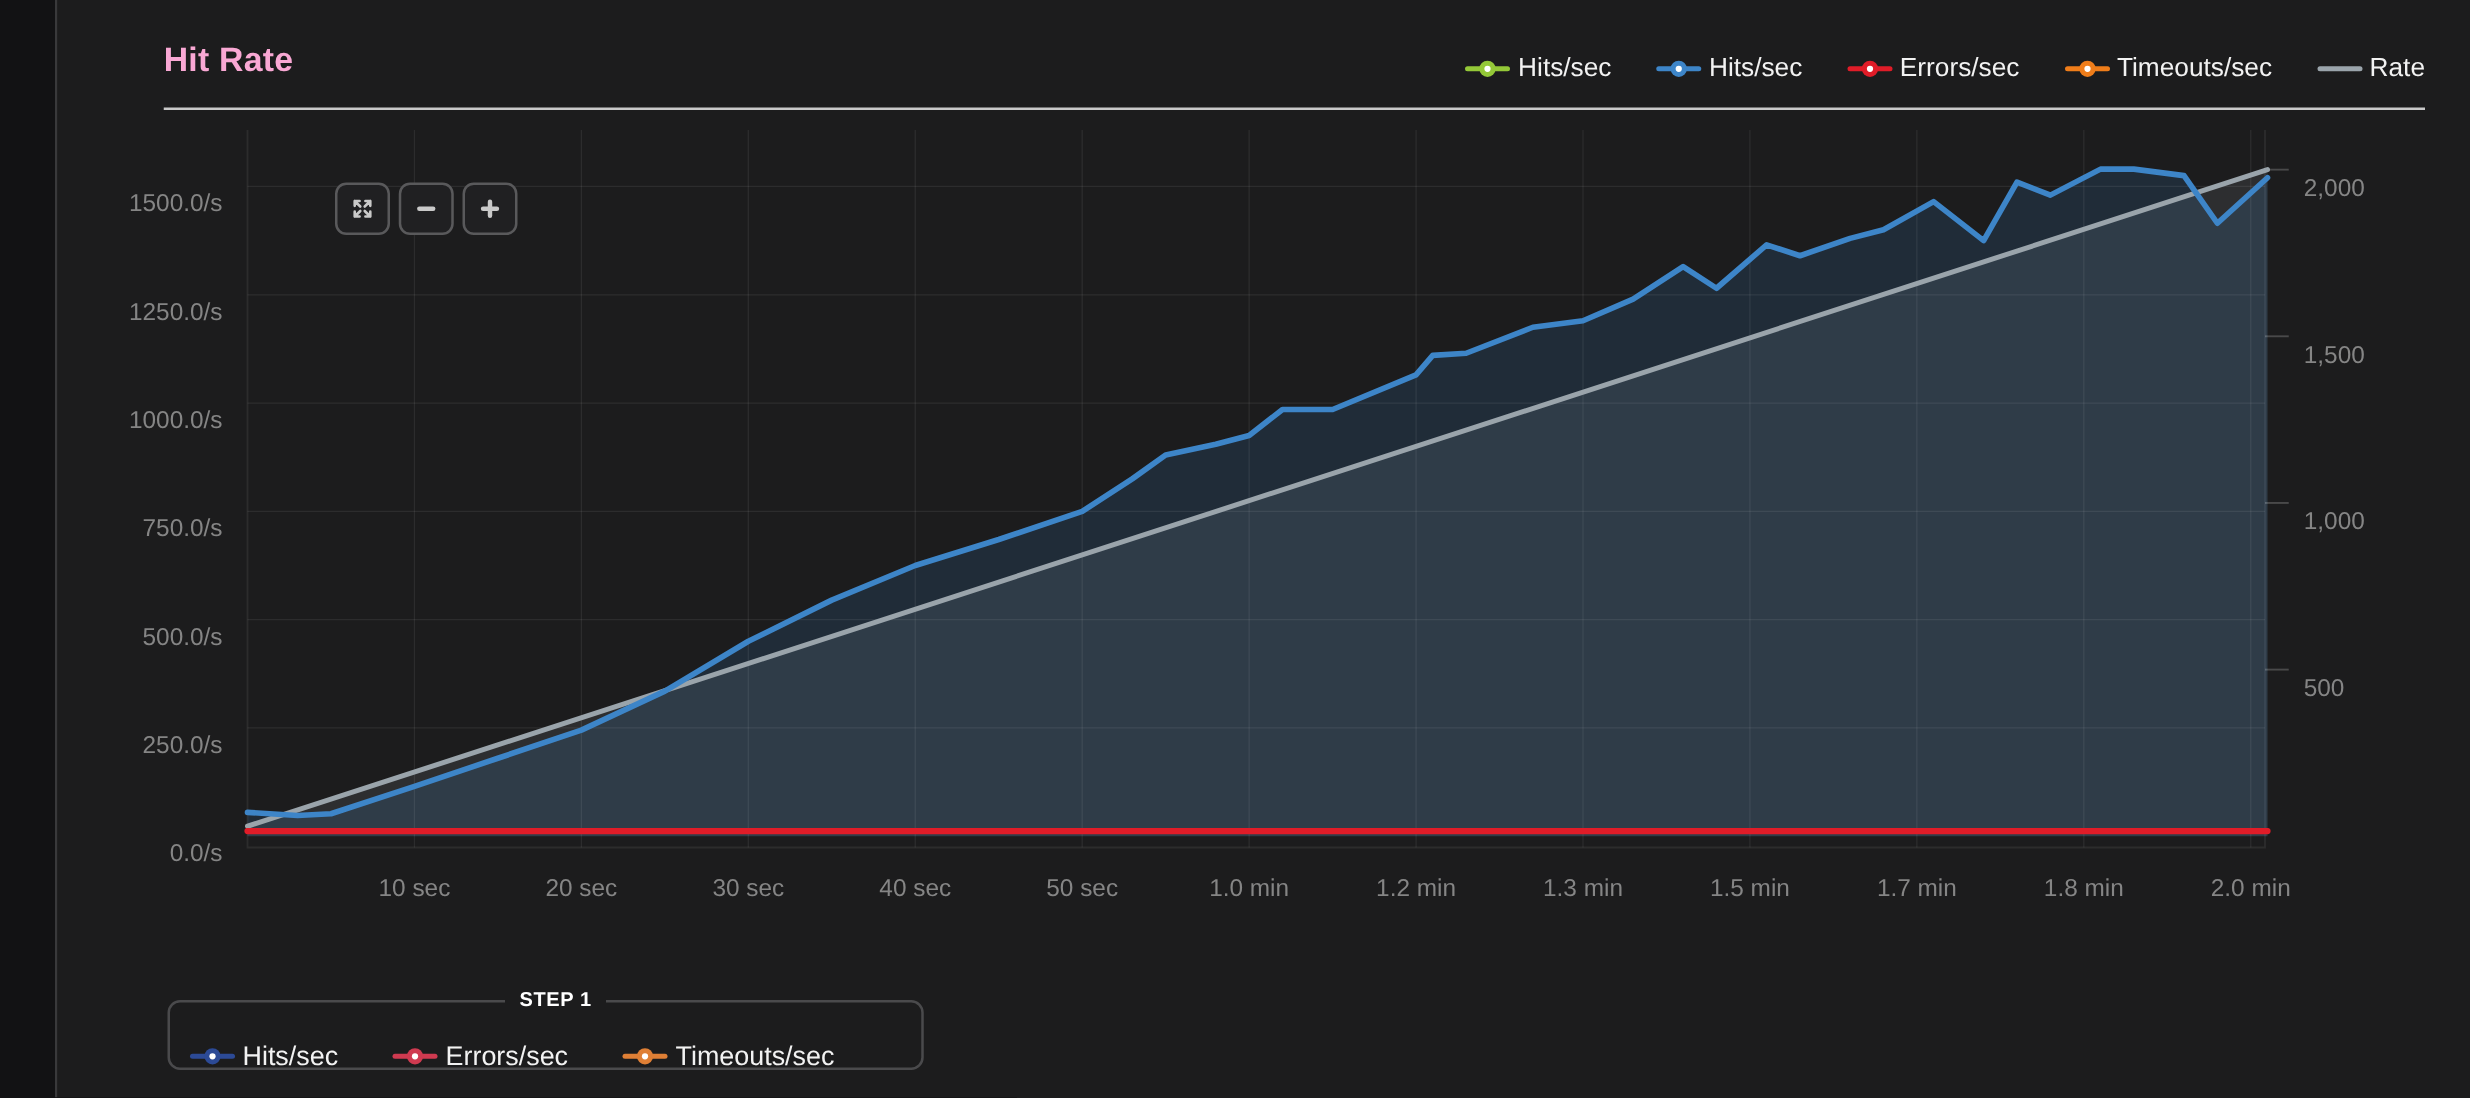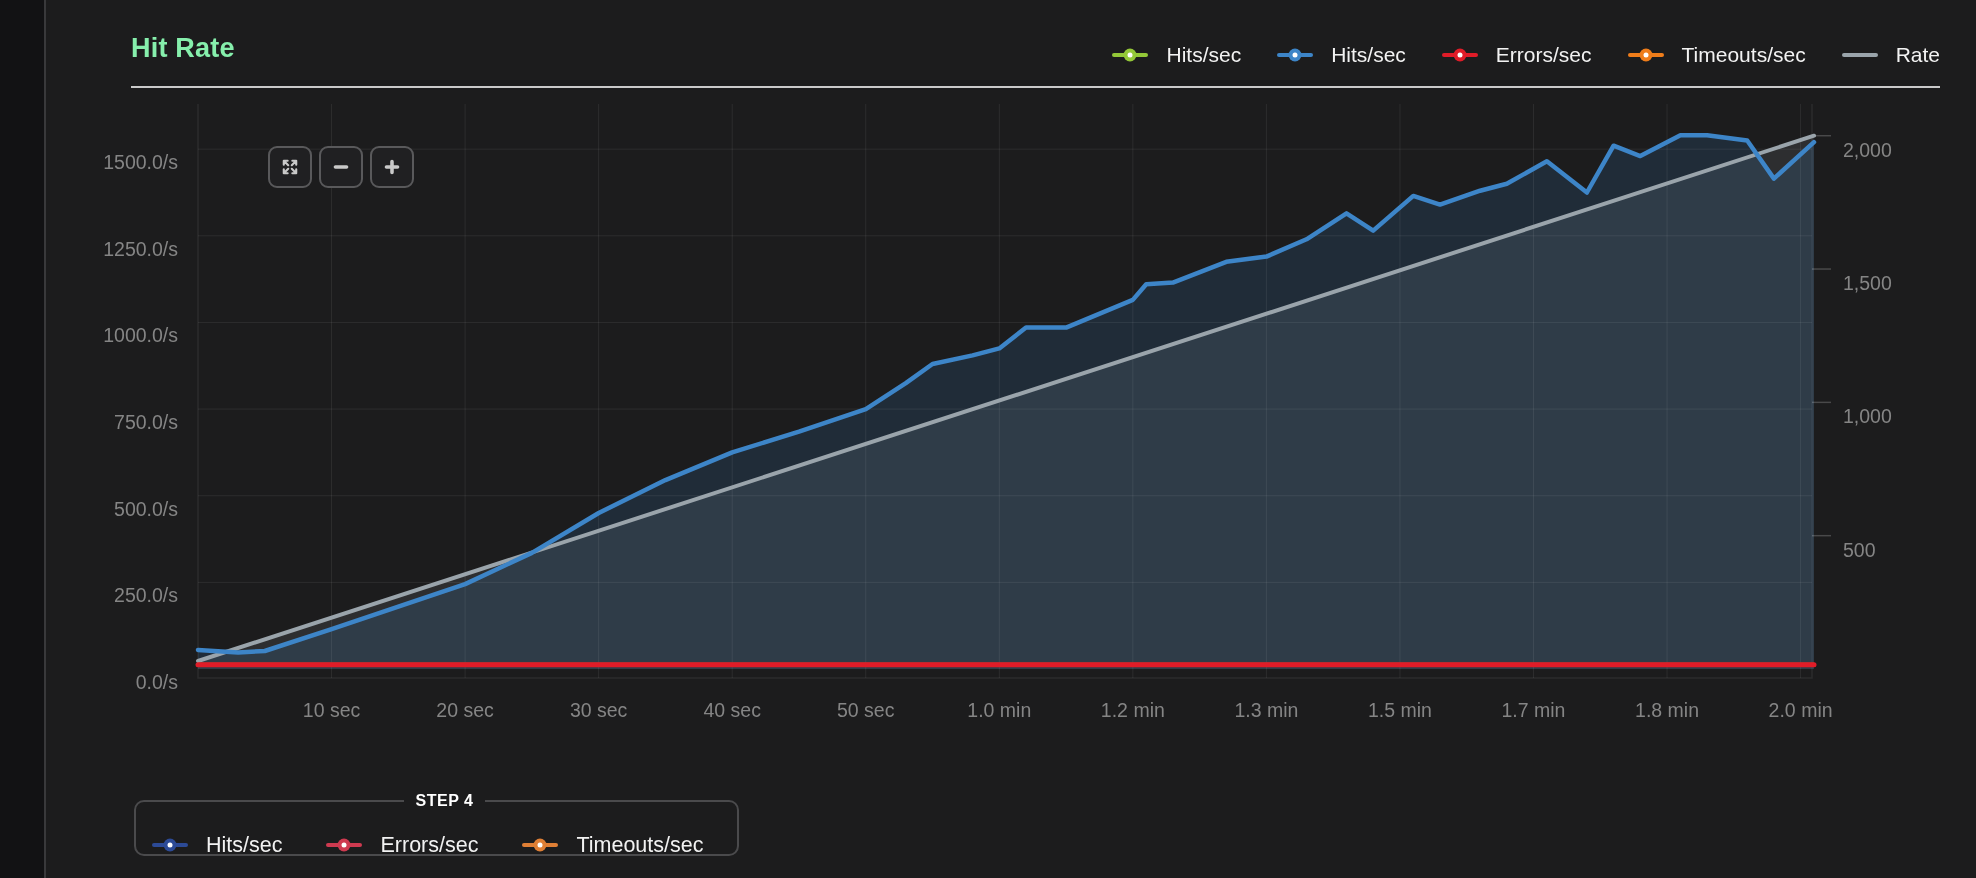--- a/index.html
+++ b/index.html
@@ -4,26 +4,26 @@
 <style>
   html,body{margin:0;padding:0;background:#131314;width:1976px;height:878px;overflow:hidden;
     font-family:"Liberation Sans","DejaVu Sans",sans-serif;}
   .page{position:relative;width:1976px;height:878px;background:#131314;}
   .left-rail{position:absolute;left:0;top:0;width:44px;height:878px;background:#121214;border-right:2px solid #39393b;}
   .panel{position:absolute;left:46px;top:0;width:1930px;height:878px;background:#1c1c1d;}
 
   
   .header{position:absolute;left:85px;right:36px;top:22px;height:52px;display:flex;
     justify-content:space-between;align-items:center;}
-  .page-title{margin:0;font-size:27px;font-weight:600;color:#86efac;letter-spacing:.2px;}
+  .page-title{margin:0;font-size:27px;font-weight:600;color:#f9a8d4;letter-spacing:.2px;}
   .divider{position:absolute;left:85px;right:36px;top:86px;height:2px;background:#c9c9c9;}
 
   
   .top-legend{display:flex;align-items:center;gap:36px;}
-  .legend-item{display:flex;align-items:center;gap:18px;color:#f2f2f2;font-size:21px;cursor:pointer;margin-top:14px;}
+  .legend-item{display:flex;align-items:center;gap:6px;color:#f2f2f2;font-size:21px;cursor:pointer;margin-top:14px;}
   .marker{position:relative;width:36px;height:4px;border-radius:2px;background:var(--mc,#888);flex:0 0 auto;}
   .marker.dot::before{content:"";position:absolute;left:50%;top:50%;transform:translate(-50%,-50%);
     width:5px;height:5px;border-radius:50%;background:#fff;z-index:1;}
   .marker.dot::after{content:"";position:absolute;left:50%;top:50%;transform:translate(-50%,-50%);
     width:13px;height:13px;border-radius:50%;background:var(--mc,#888);}
 
   
   #chart-svg{position:absolute;left:0;top:0;}
 
   
@@ -145,21 +145,21 @@
         </svg>
       </button>
       <button class="zoom-btn" title="">
         <svg width="20" height="20" viewBox="0 0 18 18" fill="none" stroke="#c9c9c9" stroke-width="3.2" stroke-linecap="round">
           <path d="M4 9 L14 9 M9 4 L9 14"></path>
         </svg>
       </button>
     </div>
 
     <fieldset class="step-panel">
-      <legend>STEP 4</legend>
+      <legend>STEP 1</legend>
       <div class="step-items">
         <div class="legend-item">
           <span class="marker dot" style="--mc: #2c4a96;"></span>
           <span>Hits/sec</span>
         </div>
         <div class="legend-item">
           <span class="marker dot" style="--mc: #cf3a50;"></span>
           <span>Errors/sec</span>
         </div>
         <div class="legend-item">

